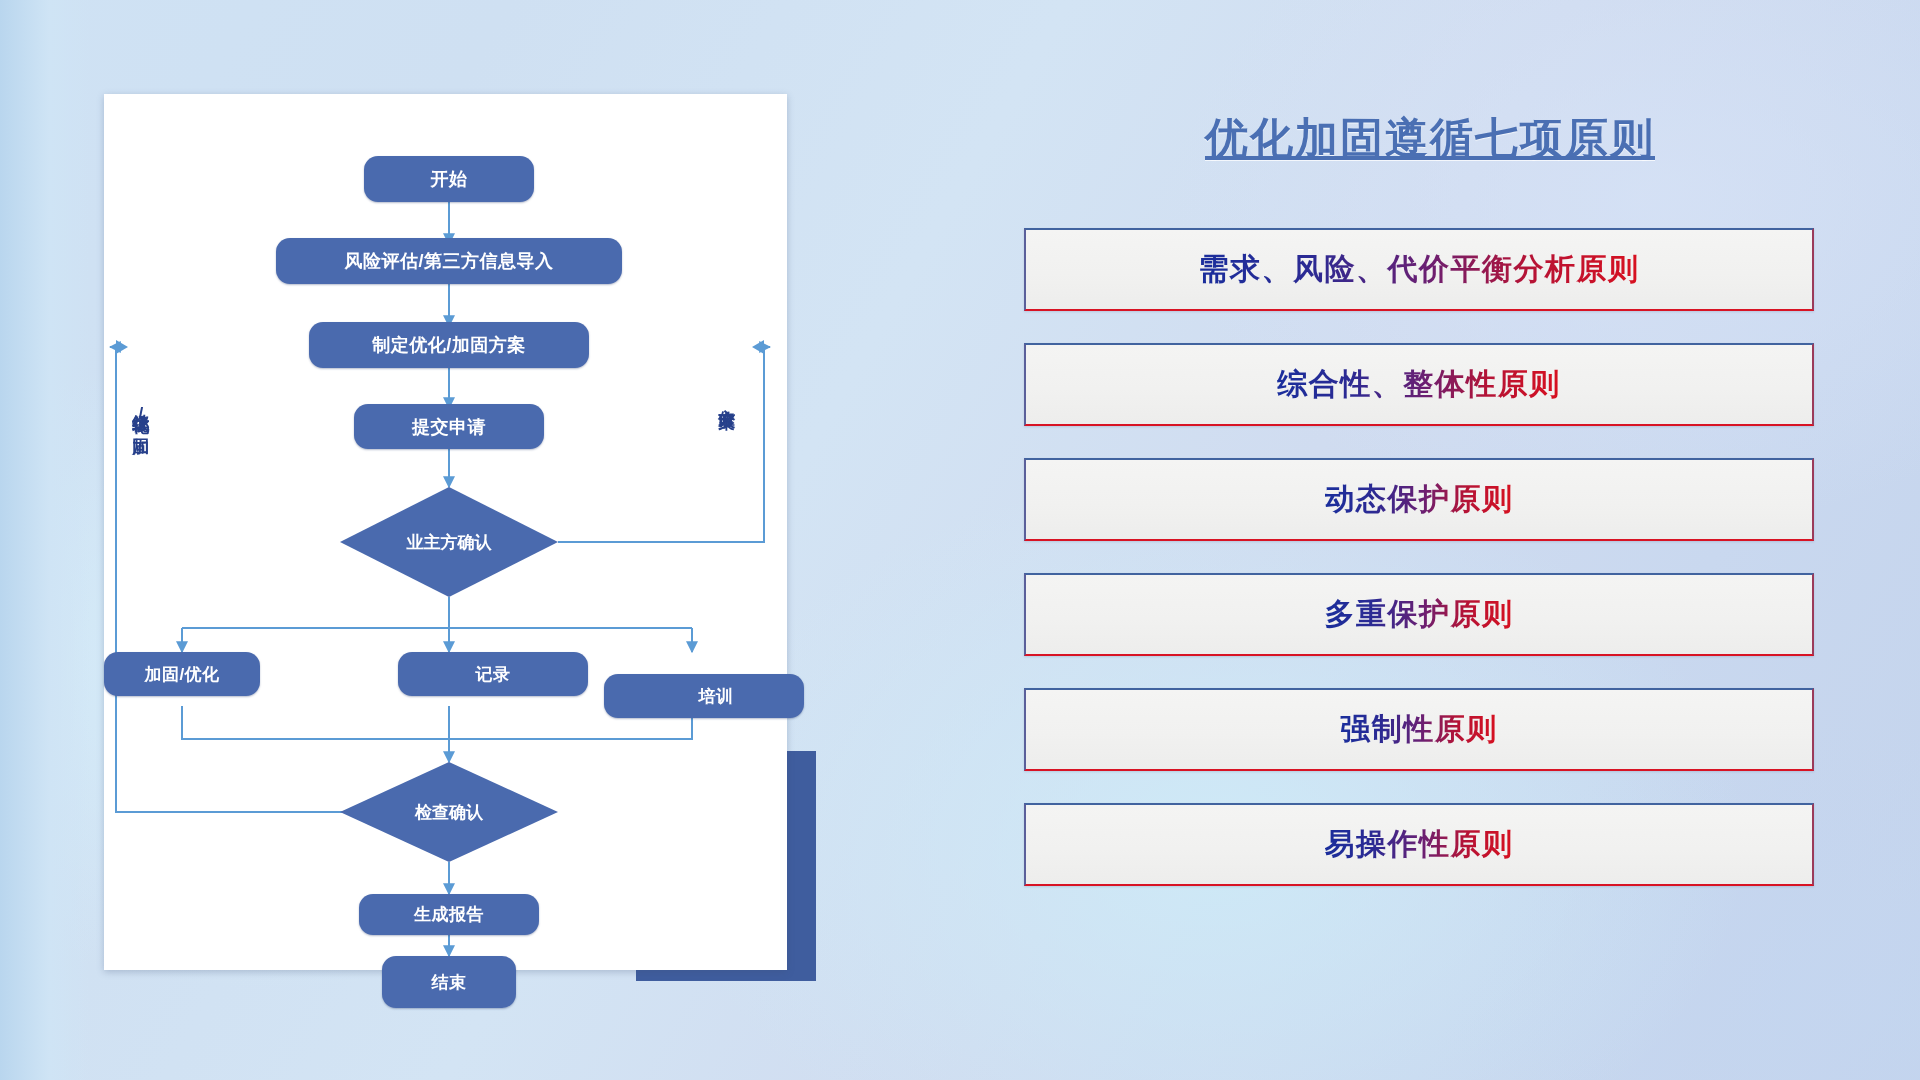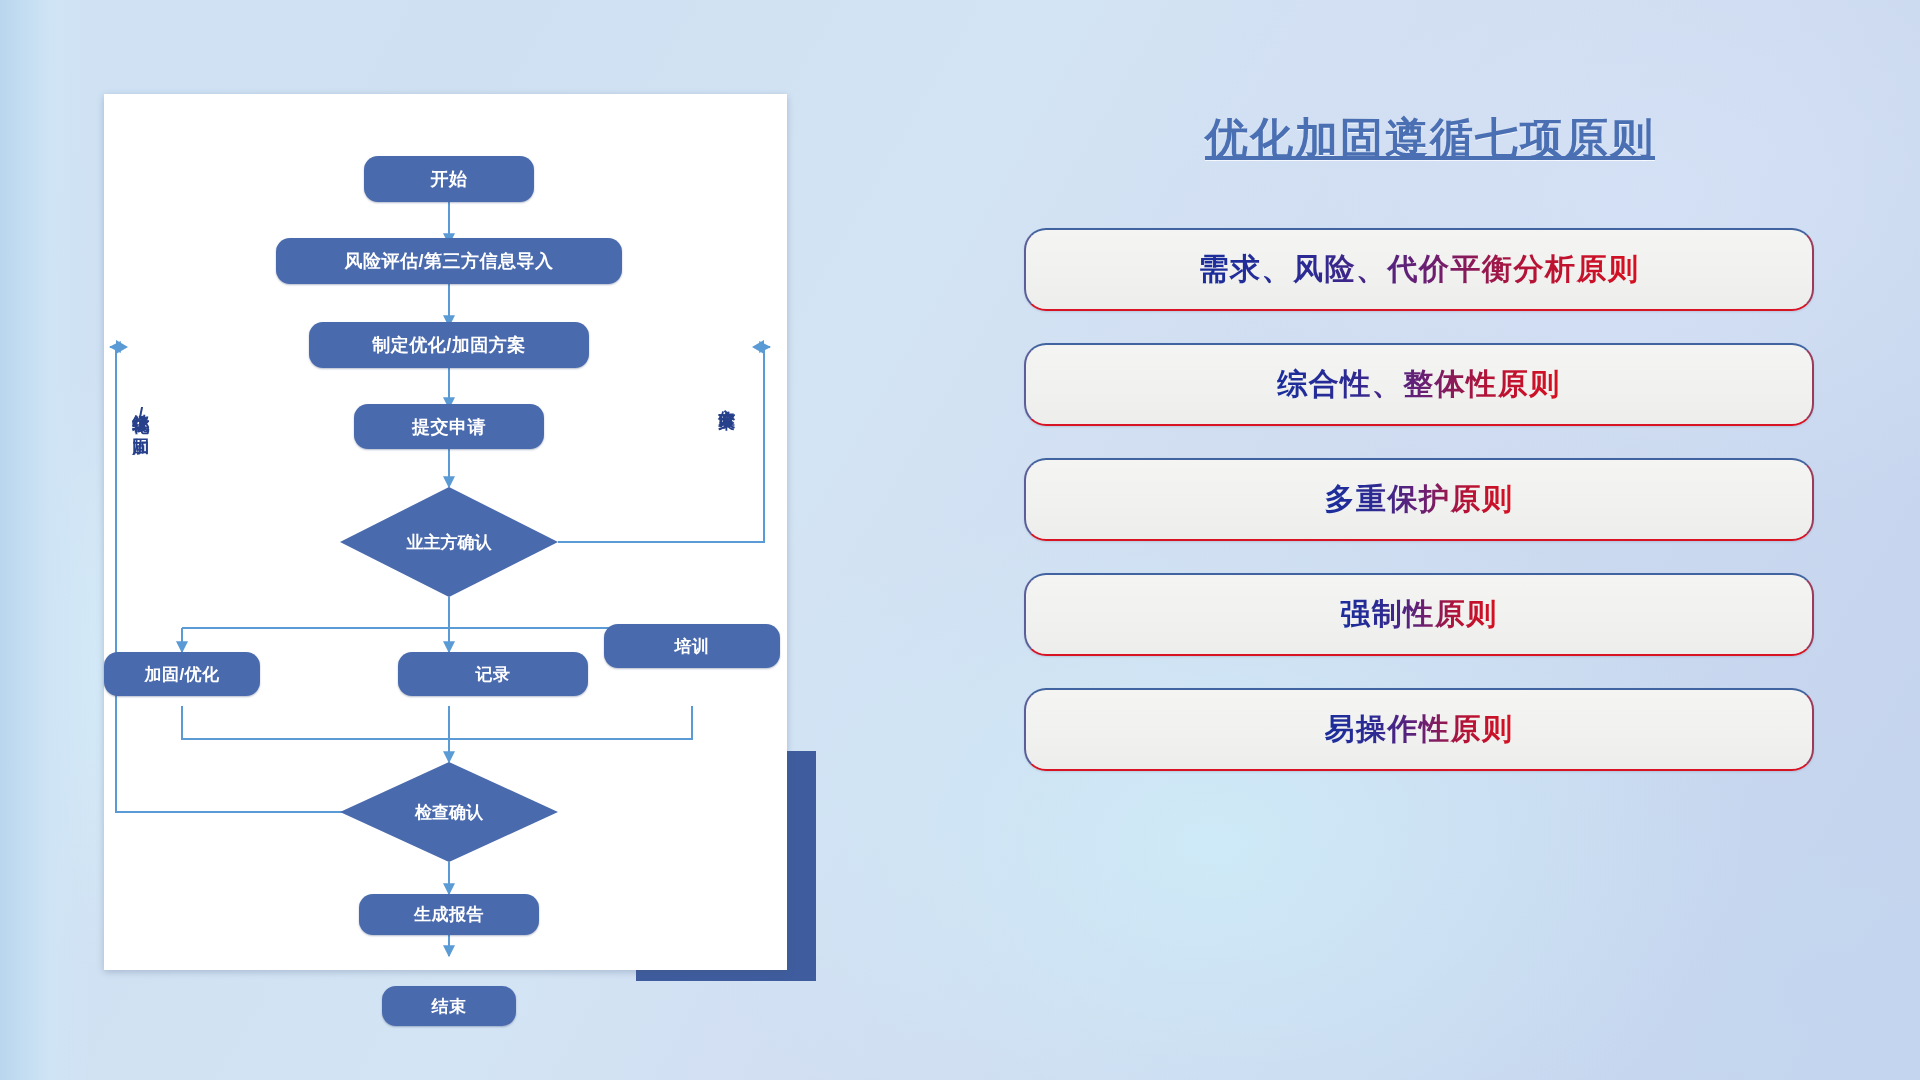--- a/index.html
+++ b/index.html
@@ -61,21 +61,21 @@
   .pane-title{
     position:absolute;left:0;top:110px;width:820px;text-align:center;
     font-size:43px;font-weight:bold;color:#4a6fb3;letter-spacing:2px;
     text-shadow:0 1px 1px rgba(255,255,255,.75);
     text-decoration:underline;
   }
   .principle-list{position:absolute;left:4px;top:228px;width:790px;}
   .principle{
     position:relative;height:79px;margin-bottom:32px;
     background:linear-gradient(180deg,#f4f4f3 0%,#f1f1f0 55%,#ededec 100%);
-    border-radius:22px;
+    border-radius:0;
     border-top:2px solid #41639f;
     border-left:2px solid #5a5f9a;
     border-right:2px solid #9b3a5a;
     border-bottom:2px solid #d81324;
     display:flex;align-items:center;justify-content:center;
     box-shadow:0 1px 2px rgba(80,90,120,.18);
   }
   .principle span{
     font-size:30px;font-weight:bold;letter-spacing:1.5px;
     background:linear-gradient(90deg,#1a2e9c 0%,#2c2a93 26%,#6b1f72 52%,#b41336 74%,#d8101f 100%);
@@ -166,31 +166,31 @@
     <div class="diamond-label" style="left:236px;top:428px;width:218px;height:40px;">业主方确认</div>
 
     <div class="node n-sm" style="left:0px;top:558px;width:156px;height:44px;">
       <span>加固/优化</span>
     </div>
 
     <div class="node n-sm" style="left:250px;top:558px;width:190px;height:44px;margin-left:44px;">
       <span>记录</span>
     </div>
 
-    <div class="node n-sm" style="left:500px;top:530px;width:176px;height:44px;">
+    <div class="node n-sm" style="left:500px;top:580px;width:176px;height:44px;padding-left:24px;">
       <span>培训</span>
     </div>
 
     <div class="diamond-label" style="left:236px;top:698px;width:218px;height:40px;">检查确认</div>
 
     <div class="node n-sm" style="left:255px;top:800px;width:180px;height:41px;">
       <span>生成报告</span>
     </div>
 
-    <div class="node n-sm" style="left:278px;top:862px;width:134px;height:40px;margin-top:30px;">
+    <div class="node n-sm" style="left:278px;top:862px;width:134px;height:52px;">
       <span>结束</span>
     </div>
 
     <div class="vlabel" style="left:28px;top:306px;">继续优化/加固</div>
     <div class="vlabel" style="left:614px;top:302px;">方案修改</div>
 
   </div>
 
   <div class="right-pane">
 
@@ -199,20 +199,23 @@
     <div class="principle-list">
 
       <div class="principle">
         <span>需求、风险、代价平衡分析原则</span>
       </div>
 
       <div class="principle">
         <span>综合性、整体性原则</span>
       </div>
 
+      <div class="principle">
+        <span>动态保护原则</span>
+      </div>
 
       <div class="principle">
         <span>多重保护原则</span>
       </div>
 
 
       <div class="principle">
         <span>强制性原则</span>
       </div>
 

